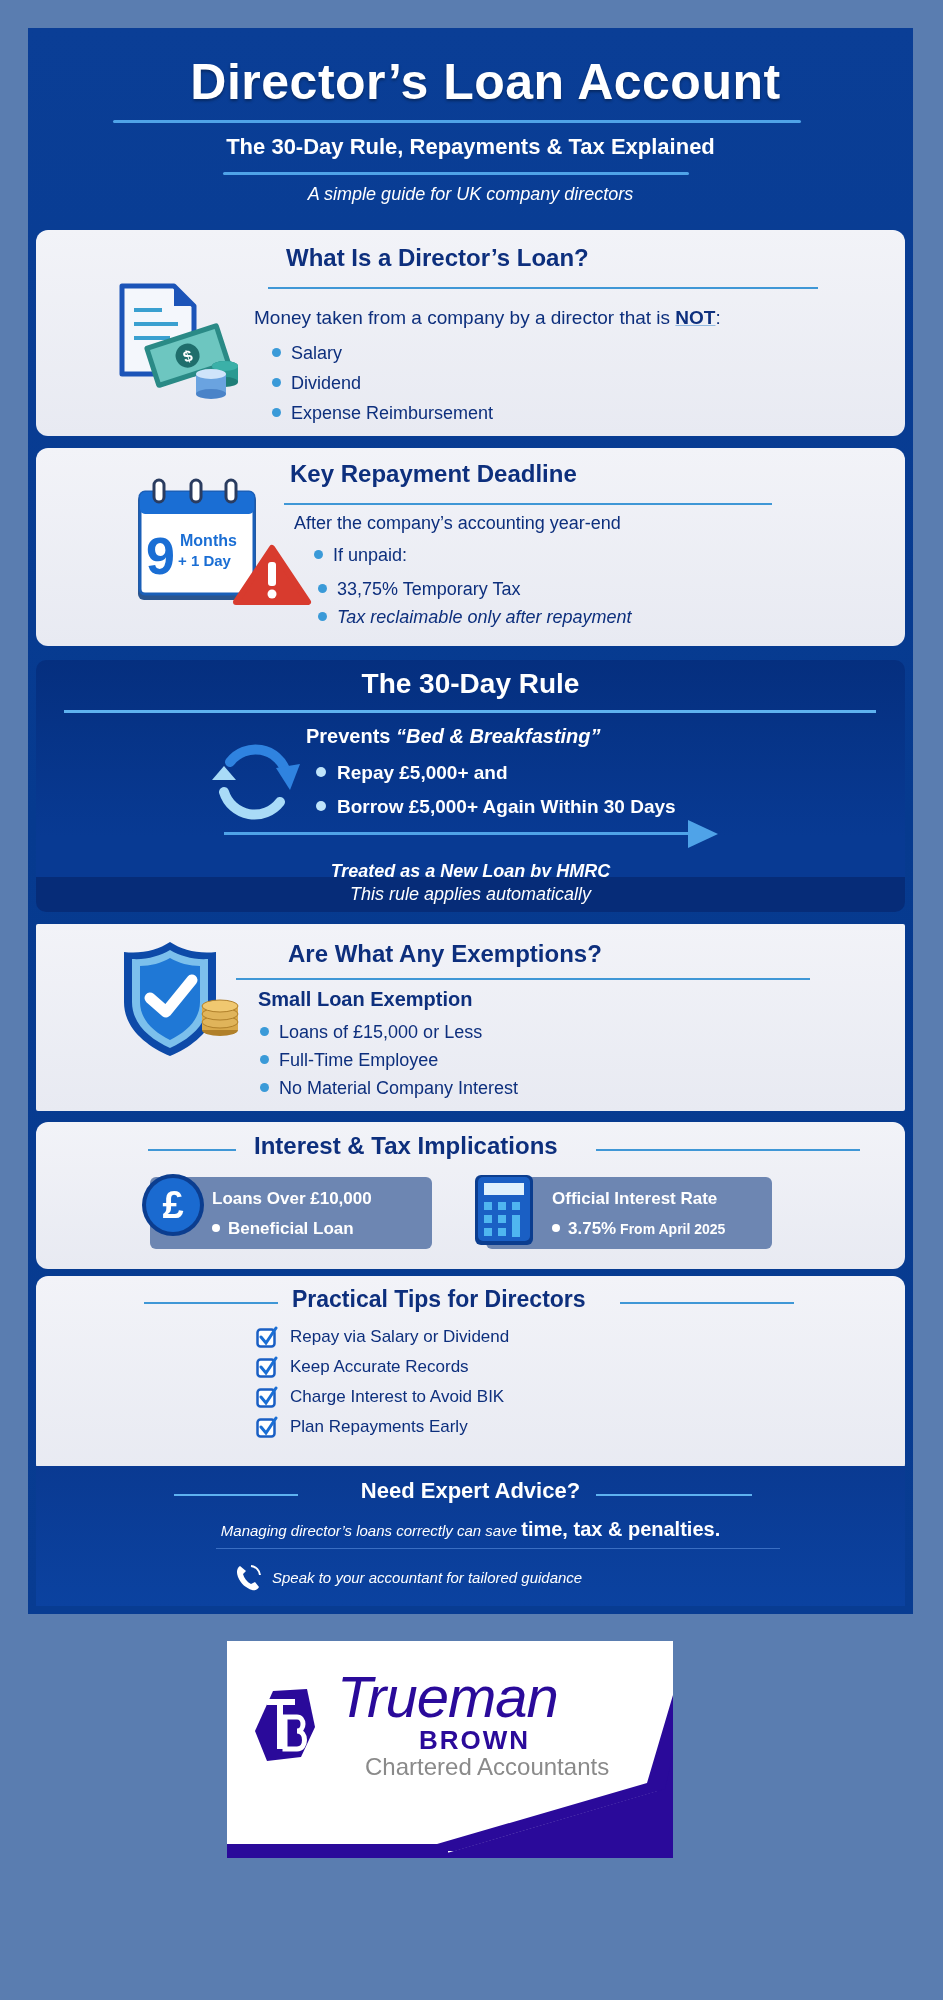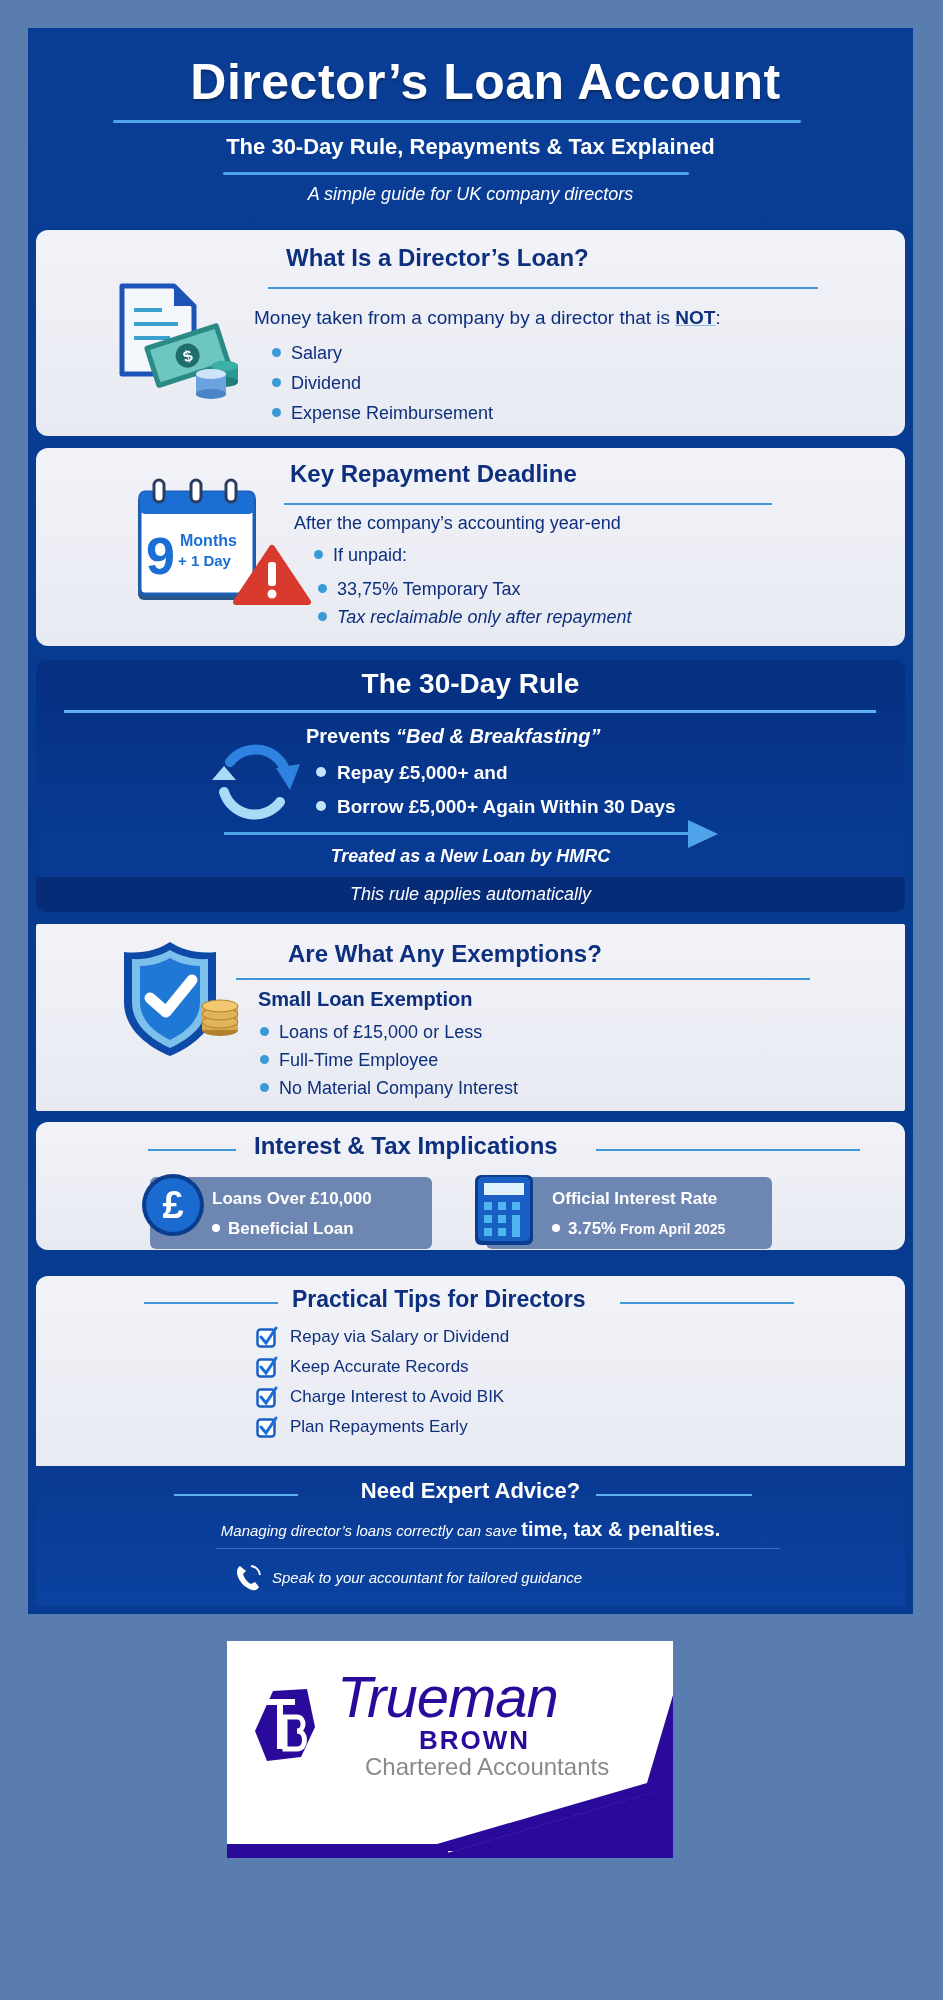--- a/index.html
+++ b/index.html
@@ -30,21 +30,21 @@
   
   .rule-box { position: absolute; left: 8px; top: 632px; width: 869px; height: 252px; background: linear-gradient(180deg, #052f7f, #083a93 70%); border-radius: 10px; overflow: hidden; }
   .rule-title { position: absolute; top: 8px; left: 0; width: 100%; text-align: center; color: #fff; font-weight: bold; font-size: 28px; }
   .rule-line { position: absolute; top: 50px; left: 28px; width: 812px; height: 3px; background: #5eb2f0; }
   .rule-sub { position: absolute; top: 65px; left: 270px; color: #fff; font-size: 20px; font-weight: bold; }
   .rule-sub i { font-weight: bold; }
   .wbullet { position: absolute; color: #fff; font-size: 19px; font-weight: bold; }
   .wbullet::before { content: ""; display: inline-block; width: 10px; height: 10px; border-radius: 50%; background: #bfe4fb; margin-right: 11px; vertical-align: middle; position: relative; top: -2px; }
   .rule-arrow { position: absolute; top: 172px; left: 188px; width: 470px; height: 3px; background: #4fa3e8; }
   .rule-arrowhead { position: absolute; top: 160px; left: 652px; width: 0; height: 0; border-top: 14px solid transparent; border-bottom: 14px solid transparent; border-left: 30px solid #4fa3e8; }
-  .rule-treated { position: absolute; top: 186px; left: 0; width: 100%; text-align: center; color: #fff; font-style: italic; font-weight: bold; font-size: 18px; }
+  .rule-treated { position: absolute; top: 201px; left: 0; width: 100%; text-align: center; color: #fff; font-style: italic; font-weight: bold; font-size: 18px; }
   .rule-foot { position: absolute; bottom: 0; left: 0; width: 100%; height: 35px; background: #062c78; text-align: center; color: #fff; font-style: italic; font-size: 18px; line-height: 35px; }
 
   
   .pill { position: absolute; height: 72px; background: #6d86b2; border-radius: 6px; }
   .pill-title { position: absolute; color: #fff; font-weight: bold; font-size: 17px; }
   .pill-sub { position: absolute; color: #fff; font-weight: bold; font-size: 17px; }
   .pill-sub::before { content: ""; display: inline-block; width: 8px; height: 8px; border-radius: 50%; background: #fff; margin-right: 8px; vertical-align: middle; position: relative; top: -2px; }
   .pill-sub small { font-size: 14px; }
 
   
@@ -168,21 +168,21 @@
       <ellipse cx="100" cy="68" rx="18" ry="6" fill="#f0c870" stroke="#b0802a" stroke-width="1"></ellipse>
     </svg>
     <div class="card-title" style="left:252px;top:16px;">Are What Any Exemptions?</div>
     <div class="card-rule" style="left:200px;top:54px;width:574px;"></div>
     <div class="card-text" style="left:222px;top:64px;font-weight:bold;font-size:20px;">Small Loan Exemption</div>
     <div class="bullet" style="left:224px;top:98px;">Loans of £15,000 or Less</div>
     <div class="bullet" style="left:224px;top:126px;">Full-Time Employee</div>
     <div class="bullet" style="left:224px;top:154px;">No Material Company Interest</div>
   </div>
 
-  <div class="card" style="top:1094px;height:128px;">
+  <div class="card" style="top:1094px;height:147px;">
     <div class="card-rule" style="left:112px;top:27px;width:88px;"></div>
     <div class="card-title" style="left:218px;top:10px;">Interest &amp; Tax Implications</div>
     <div class="card-rule" style="left:560px;top:27px;width:264px;"></div>
 
     <div class="pill" style="left:114px;top:55px;width:282px;">
       <div class="pill-title" style="left:62px;top:12px;">Loans Over £10,000</div>
       <div class="pill-sub" style="left:62px;top:42px;">Beneficial Loan</div>
     </div>
     <svg style="position:absolute;left:104px;top:50px;" width="66" height="66" viewBox="0 0 66 66">
       <circle cx="33" cy="33" r="31" fill="#0b3d8f"></circle>

